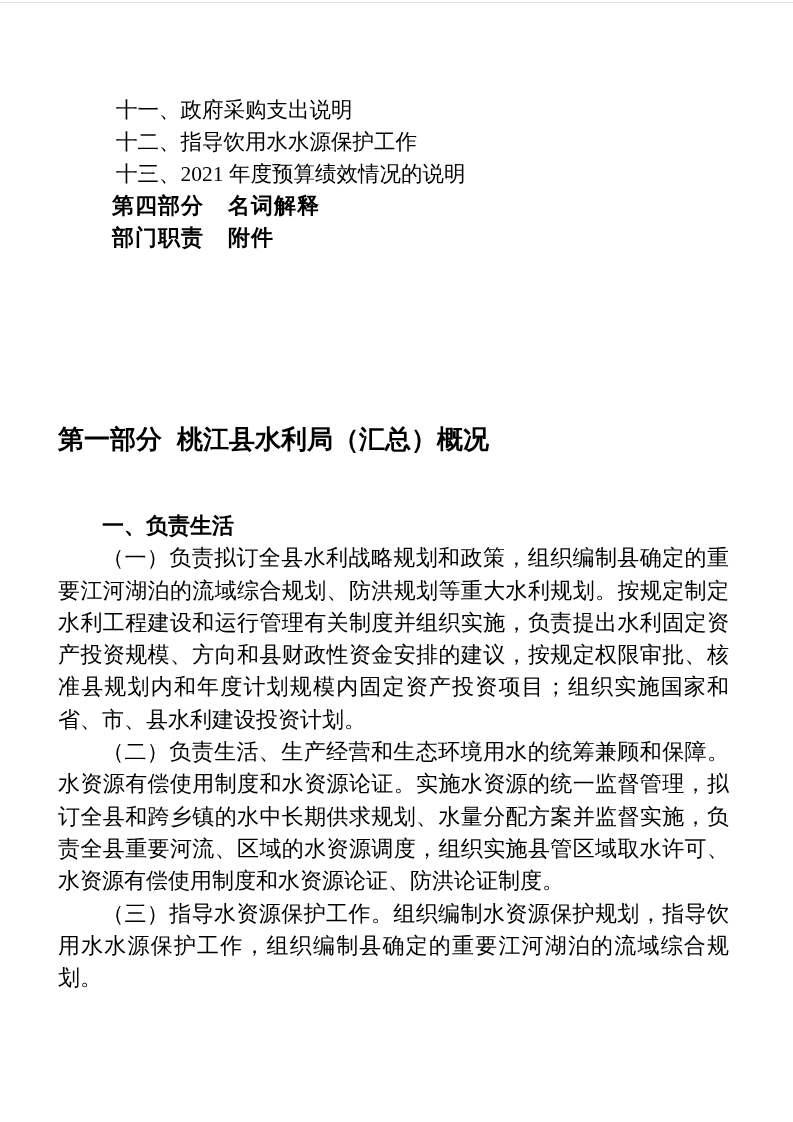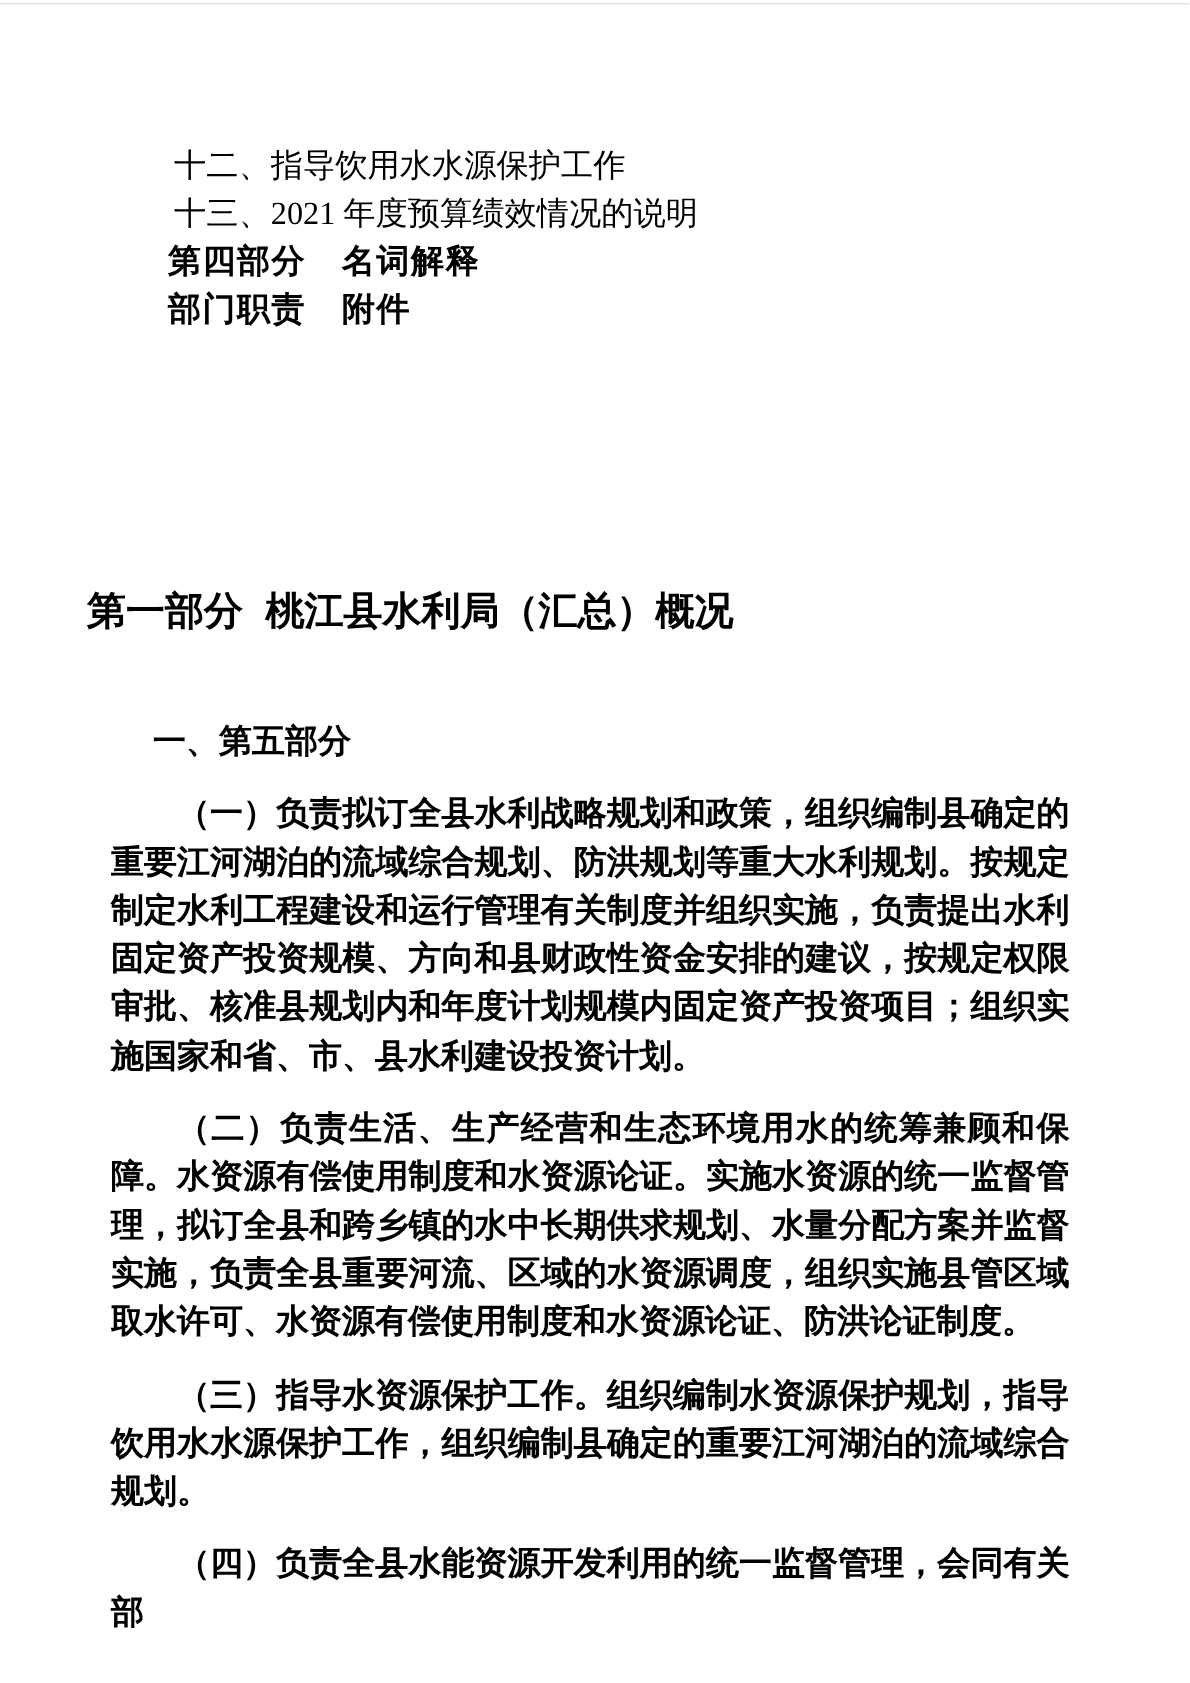--- a/index.html
+++ b/index.html
@@ -62,53 +62,52 @@
   }
   
   .section-heading {
     margin: 54px 0 0 0;
     font-size: 22px;
     font-weight: bold;
     line-height: 32.3px;
     text-indent: 2em;
   }
   .body-paragraph {
-    margin: 16px;
+    margin: 0;
     font-size: 22px;
     line-height: 32.3px;
     text-align: justify;
     text-justify: inter-ideograph;
     text-indent: 2em;
     word-break: break-all;
-    font-weight: bold;
   }
 </style>
 </head>
 <body>
 
 <div class="top-edge"></div>
 
 <div class="page">
 
   <div>
+    <div class="toc-item">十一、政府采购支出说明</div>
     <div class="toc-item">十二、指导饮用水水源保护工作</div>
     <div class="toc-item">十三、2021 年度预算绩效情况的说明</div>
 
     <div class="part-heading">
       <span>第四部分</span><span class="heading-gap"></span><span>名词解释</span>
     </div>
     <div class="part-heading">
       <span>部门职责</span><span class="heading-gap"></span><span>附件</span>
     </div>
   </div>
 
   <div class="doc-title">
     <span>第一部分</span><span class="title-gap"></span><span>桃江县水利局（汇总）概况</span>
   </div>
 
-  <div class="section-heading">一、第五部分</div>
+  <div class="section-heading">一、负责生活</div>
 
   <p class="body-paragraph">（一）负责拟订全县水利战略规划和政策，组织编制县确定的重要江河湖泊的流域综合规划、防洪规划等重大水利规划。按规定制定水利工程建设和运行管理有关制度并组织实施，负责提出水利固定资产投资规模、方向和县财政性资金安排的建议，按规定权限审批、核准县规划内和年度计划规模内固定资产投资项目；组织实施国家和省、市、县水利建设投资计划。</p>
   <p class="body-paragraph">（二）负责生活、生产经营和生态环境用水的统筹兼顾和保障。水资源有偿使用制度和水资源论证。实施水资源的统一监督管理，拟订全县和跨乡镇的水中长期供求规划、水量分配方案并监督实施，负责全县重要河流、区域的水资源调度，组织实施县管区域取水许可、水资源有偿使用制度和水资源论证、防洪论证制度。</p>
   <p class="body-paragraph">（三）指导水资源保护工作。组织编制水资源保护规划，指导饮用水水源保护工作，组织编制县确定的重要江河湖泊的流域综合规划。</p>
-  <p class="body-paragraph">（四）负责全县水能资源开发利用的统一监督管理，会同有关部</p>
 
 </div>
 
 </body></html>

